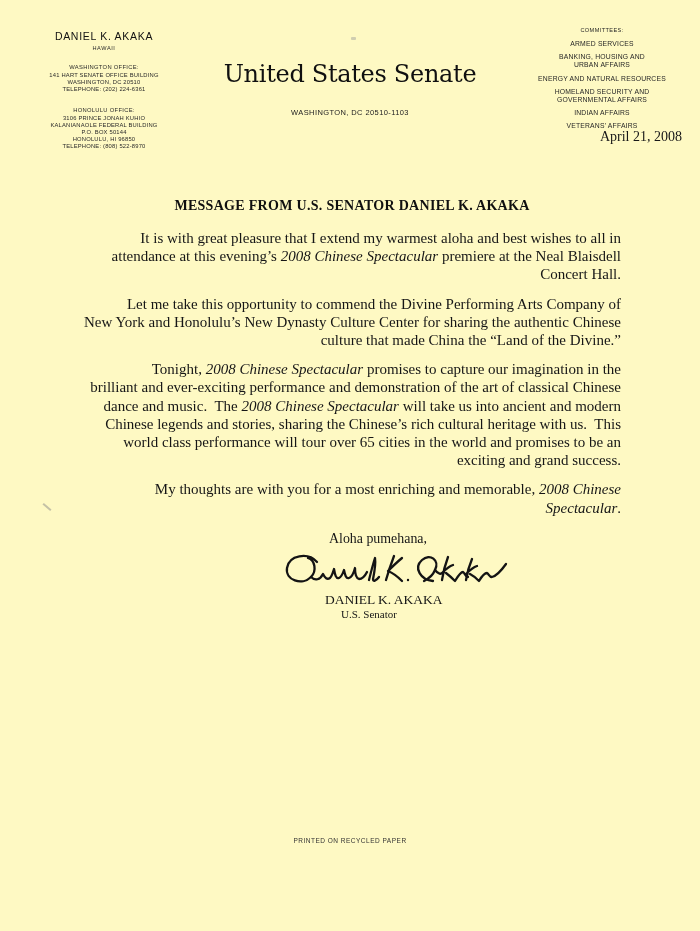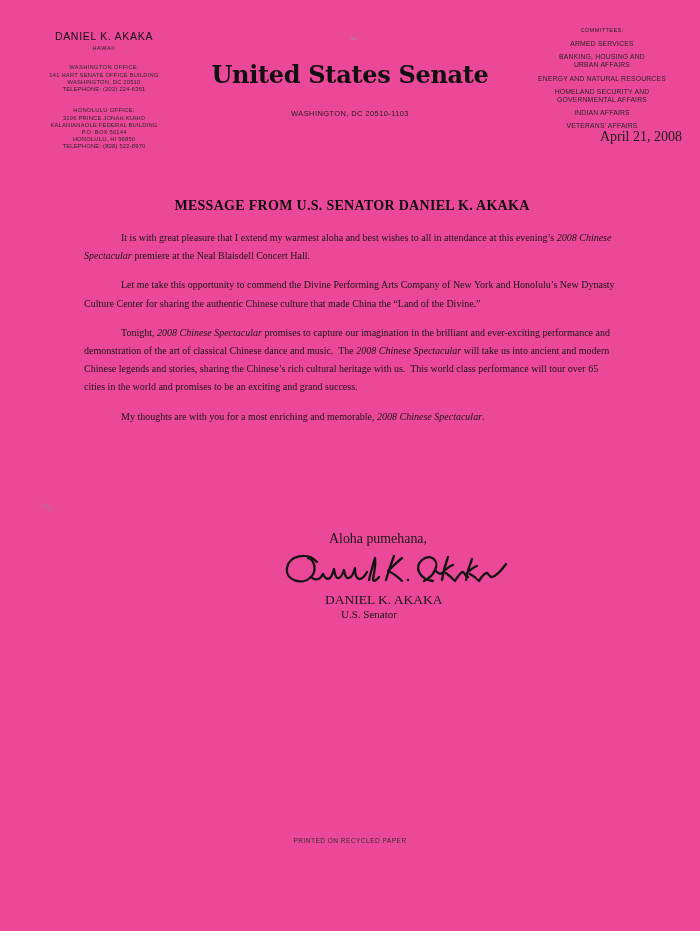--- a/index.html
+++ b/index.html
@@ -1,36 +1,36 @@
 <!DOCTYPE html>
 <html><head>
 <meta charset="utf-8">
 <style>
   html,body { margin:0; padding:0; background:#e8e8e8; }
   .page {
     position:relative; width:700px; height:931px; margin:0 auto;
-    background:#ec4899; overflow:hidden;
+    background:#fef9c3; overflow:hidden;
     font-family:"Liberation Serif", serif; color:#161616;
   }
 
   
   .lh-left {
     position:absolute; left:20px; top:30px; width:168px; text-align:center;
     font-family:"Liberation Sans", sans-serif; color:#2a2a2a;
   }
   .lh-left .name { font-size:10.5px; letter-spacing:.7px; color:#111; }
   .lh-left .state { font-size:5.6px; letter-spacing:.6px; margin-top:3px; }
   .office { margin-top:13px; }
   .office .label { font-size:5.8px; letter-spacing:.3px; margin-bottom:2px; }
   .addr-line div { font-size:5.8px; line-height:7.2px; letter-spacing:.2px; }
 
   
   .lh-center { position:absolute; left:170px; right:170px; top:60px; text-align:center; }
   .senate-title {
-    font-family:"DejaVu Serif", serif; font-weight:bold; font-size:24px;
+    font-family:"DejaVu Serif", serif; font-weight:normal; font-size:24px;
     letter-spacing:-.3px; color:#101010;
   }
   .senate-addr {
     font-family:"Liberation Sans", sans-serif; font-size:7.5px;
     letter-spacing:.4px; margin-top:20px; color:#222;
   }
   .letter-date {
     position:absolute; left:0; right:18px; top:129px; text-align:right;
     font-size:14px; color:#181818;
   }
@@ -43,21 +43,21 @@
   .committees-label { font-size:5.6px; letter-spacing:.4px; margin-bottom:7px; }
   .committee-item { font-size:6.8px; line-height:8.2px; margin-bottom:5px; letter-spacing:.2px; }
 
   
   .message-heading {
     position:absolute; left:84px; width:536px; top:198px; text-align:center;
     font-weight:bold; font-size:14px; letter-spacing:.3px; color:#101010;
   }
   .letter-body {
     position:absolute; left:84px; top:229px; width:537px;
-    font-size:10px; line-height:18.2px;
+    font-size:15px; line-height:18.2px;text-align:right;
   }
   .para { margin:0 0 11px 0; text-indent:37px; }
   .para em { font-style:italic; }
 
   
   .salutation { position:absolute; left:329px; top:531px; font-size:13.9px; }
   .signature-svg { position:absolute; left:281px; top:549px; }
   .printed-name { position:absolute; left:325px; top:592px; font-size:13.5px; }
   .sen-title    { position:absolute; left:341px; top:608px; font-size:11px; }
 

